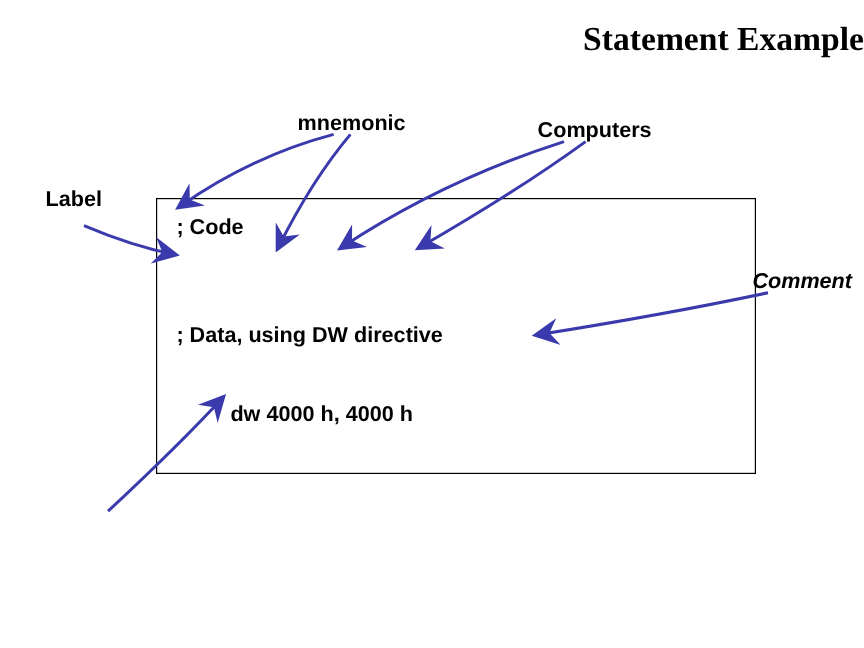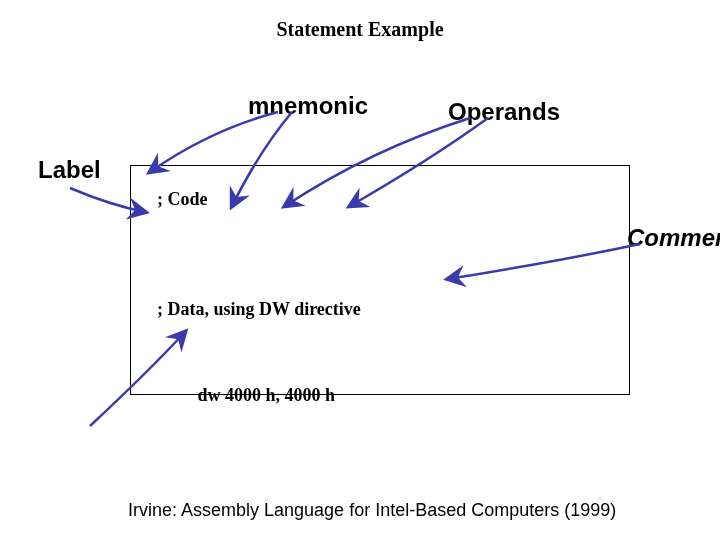--- a/index.html
+++ b/index.html
@@ -14,48 +14,48 @@
   .slide {
     position: relative;
     width: 720px;
     height: 540px;
   }
   .title {
     position: absolute;
     top: 18px;
     left: 0;
     width: 720px;
-    text-align: center;
+    text-align: right;
     font-family: "Times New Roman", Times, serif;
     font-weight: 700;
-    font-size: 20px;
+    font-size: 28px;
   }
   .annot {
     position: absolute;
     font-weight: 700;
-    font-size: 24px;
+    font-size: 18px;
     color: #000;
   }
   .codebox {
     position: absolute;
     left: 130px;
     top: 165px;
     width: 500px;
     height: 230px;
     border: 1px solid #000;
     box-sizing: border-box;
     padding: 8px 10px 10px 10px;
   }
   .codeline {
-    font-family: Liberation Serif, serif;
+    font-family: Liberation Sans, sans-serif;
     font-weight: 700;
     font-size: 18px;
     white-space: pre;
     line-height: 1.0;
-    margin: 16px;
+    margin: 6px;
   }
   .gap-small { height: 18px; }
   .gap-big   { height: 42px; }
   .citation {
     position: absolute;
     left: 128px;
     top: 500px;
     font-size: 18px;
   }
   svg.arrows {
@@ -68,35 +68,34 @@
   }
 </style>
 </head>
 <body>
 
 <div class="slide">
 
   <div class="title">Statement Example</div>
 
   <div class="annot" style="left:248px; top:92px;">mnemonic</div>
-  <div class="annot" style="left:448px; top:98px;">Operands</div>
+  <div class="annot" style="left:448px; top:98px;">Computers</div>
   <div class="annot" style="left:38px;  top:156px;">Label</div>
   <div class="annot" style="left:627px; top:224px;font-style:italic;">Comment</div>
 
   <div class="codebox">
     <p class="codeline">; Code</p>
     <div class="gap-small"></div>
     <div class="gap-big"></div>
     <p class="codeline">; Data, using DW directive</p>
     <div class="gap-small"></div>
     <div class="gap-small"></div>
     <p class="codeline">         dw 4000 h, 4000 h</p>
   </div>
 
-  <div class="citation">Irvine: Assembly Language for Intel-Based Computers (1999)</div>
 
   <svg class="arrows">
     <defs>
       <marker id="arrowhead" markerWidth="9" markerHeight="9" refX="7" refY="4.5" orient="auto" markerUnits="strokeWidth">
         <path d="M0,0 L9,4.5 L0,9 L3,4.5 Z" fill="#3a3aad"></path>
       </marker>
     </defs>
 
     <path d="M278,112 Q210,130 150,172" stroke="#3a3aad" stroke-width="2.5" fill="none" marker-end="url(#arrowhead)"></path>
 

